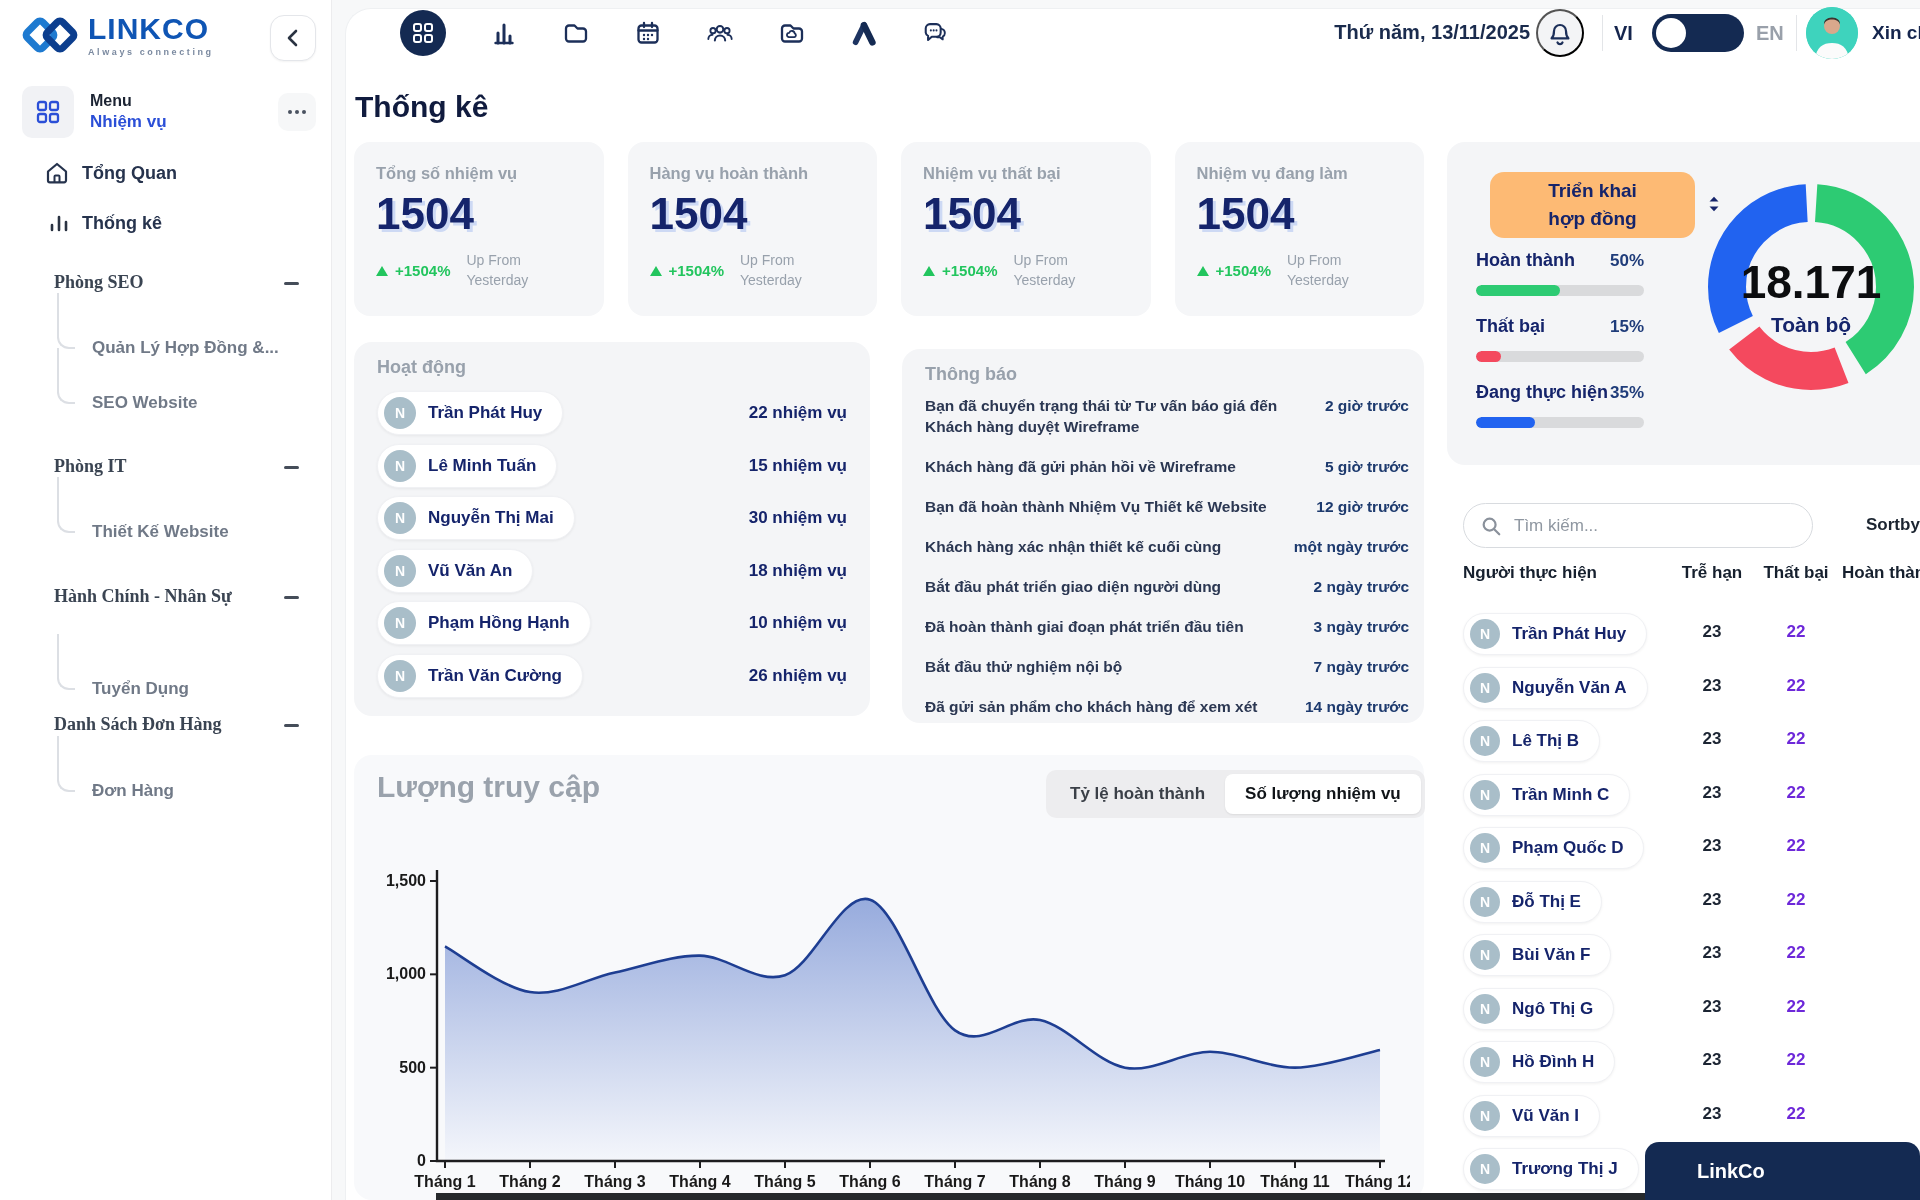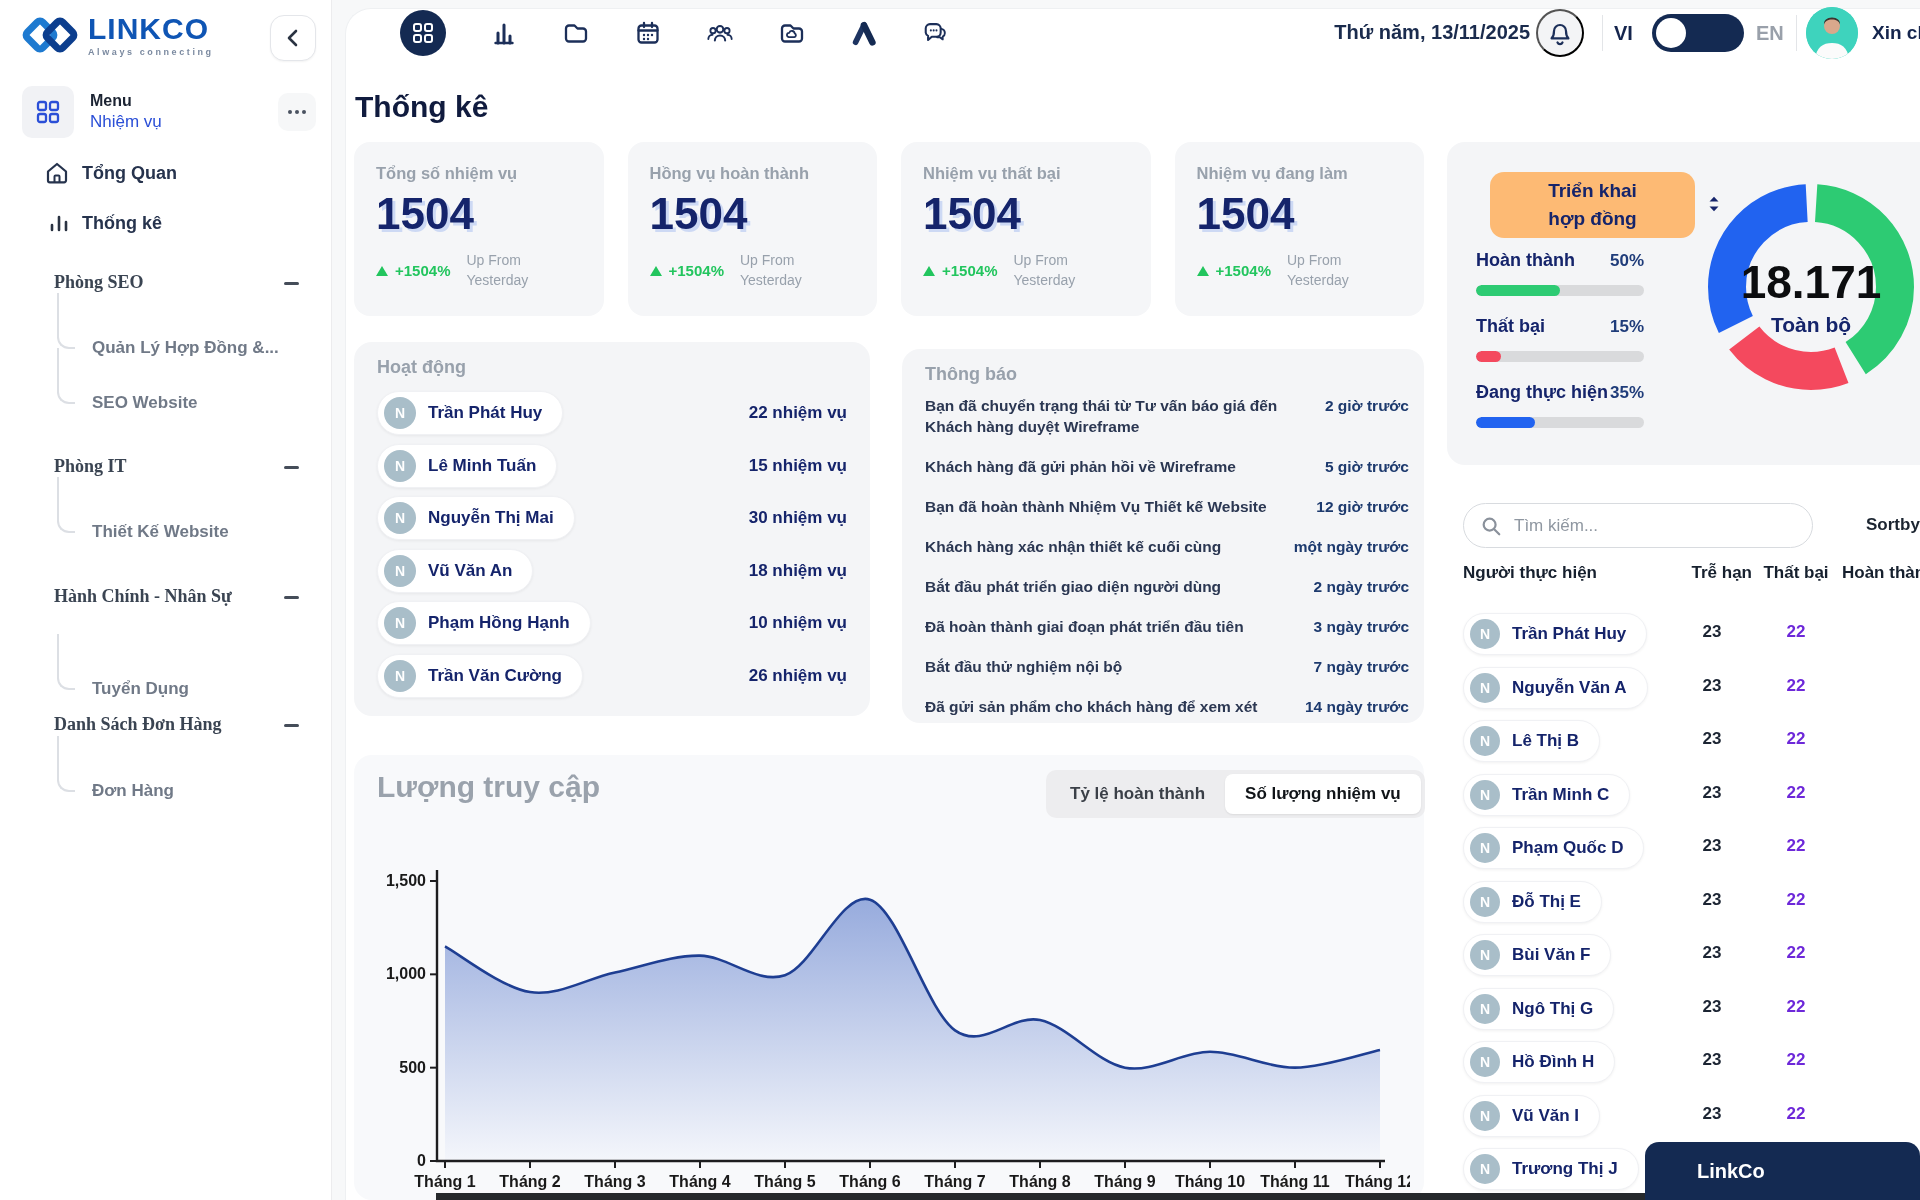--- a/index.html
+++ b/index.html
@@ -10,21 +10,21 @@
   
   .sidebar { position:absolute; left:0; top:0; width:332px; height:1200px; background:#ffffff; border-right:1px solid #ececee; z-index:5; }
   .logo { position:absolute; left:22px; top:10px; display:flex; align-items:center; gap:10px; }
   .brandname { font-size:30px; font-weight:800; color:#0f55b4; letter-spacing:1px; line-height:1; }
   .tagline { font-size:9px; letter-spacing:2.6px; color:#7b8aa0; margin-top:3px; font-weight:600; }
   .collapse-btn { position:absolute; left:270px; top:15px; width:46px; height:46px; border-radius:14px; border:1px solid #e4e6ea; background:#fff; box-shadow:0 1px 2px rgba(0,0,0,.05); display:flex; align-items:center; justify-content:center; cursor:pointer; }
   .menurow { position:absolute; left:22px; top:86px; width:294px; height:52px; display:flex; align-items:center; }
   .menu-iconbox { width:52px; height:52px; background:#f1f2f5; border-radius:10px; display:flex; align-items:center; justify-content:center; }
   .menu-texts { margin-left:16px; flex:1; }
   .menu-label { font-size:16px; font-weight:700; color:#1c2433; }
-  .menu-value { font-size:17px; font-weight:400; color:#2b4fd7; margin-top:2px; }
+  .menu-value { font-size:17px; font-weight:700; color:#2b4fd7; margin-top:2px; }
   .dots-btn { width:38px; height:38px; border-radius:10px; background:#f6f7f8; border:none; display:flex; align-items:center; justify-content:center; gap:3px; cursor:pointer; }
   .dots-btn i { width:4px; height:4px; border-radius:50%; background:#4a5260; display:block; }
   .nav-link { position:absolute; left:0; width:332px; height:36px; display:flex; align-items:center; cursor:pointer;padding-left:15px; }
   .nav-link .nl-icon { position:absolute; left:44px; }
   .nav-link .nl-label { position:absolute; left:82px; font-size:18px; font-weight:700; color:#26334d; }
   .nav-group { position:absolute; left:16px; width:332px; height:32px; cursor:pointer;font-family:Liberation Serif, serif; }
   .nav-group .g-label { position:absolute; left:38px; top:4px; font-size:18px; font-weight:700; color:#3a4452; }
   .nav-group .g-minus { position:absolute; left:268px; top:14px; width:15px; height:3px; border-radius:2px; background:#454d59; }
   .nav-child { position:absolute; left:38px; width:272px; height:32px; cursor:pointer; }
   .nav-child .c-conn { position:absolute; left:19px; top:-40px; width:18px; height:56px; border-left:2px solid #dcdfe4; border-bottom:2px solid #dcdfe4; border-bottom-left-radius:12px; }
@@ -324,21 +324,21 @@
         <div class="stat-title">Tổng số nhiệm vụ</div>
         <div class="stat-value">1504</div>
         <div class="stat-foot">
           <span class="tri-up"></span>
           <span class="stat-delta">+1504%</span>
           <span class="stat-note">Up From Yesterday</span>
         </div>
       </div>
 
       <div class="stat-card">
-        <div class="stat-title">Hồng vụ hoàn thành</div>
+        <div class="stat-title">Hàng vụ hoàn thành</div>
         <div class="stat-value">1504</div>
         <div class="stat-foot">
           <span class="tri-up"></span>
           <span class="stat-delta">+1504%</span>
           <span class="stat-note">Up From Yesterday</span>
         </div>
       </div>
 
       <div class="stat-card">
         <div class="stat-title">Nhiệm vụ thất bại</div>
@@ -571,21 +571,21 @@
       <svg width="22" height="22" viewBox="0 0 24 24" fill="none">
         <circle cx="10.5" cy="10.5" r="6.5" stroke="#8a919b" stroke-width="2.4"></circle>
         <path d="M15.5 15.5 L21 21" stroke="#8a919b" stroke-width="2.4" stroke-linecap="round"></path>
       </svg>
     </span>
     <input type="text" placeholder="Tìm kiếm..." style="">
   </div>
   <span class="sortby">Sortby</span>
 
   <span class="tbl-head" style="left:1463px;">Người thực hiện</span>
-  <span class="tbl-head" style="left:1672px; width:80px; text-align:right;">Trễ hạn</span>
+  <span class="tbl-head" style="left:1672px; width:80px; text-align:center;">Trễ hạn</span>
   <span class="tbl-head" style="left:1756px; width:80px; text-align:center;">Thất bại</span>
   <span class="tbl-head" style="left:1842px;">Hoàn thành</span>
 
   <div class="perf-list">
 
       <div class="perf-row">
         <span class="pill">
           <span class="n-av">N</span>
           <span class="p-name">Trần Phát Huy</span>
         </span>

